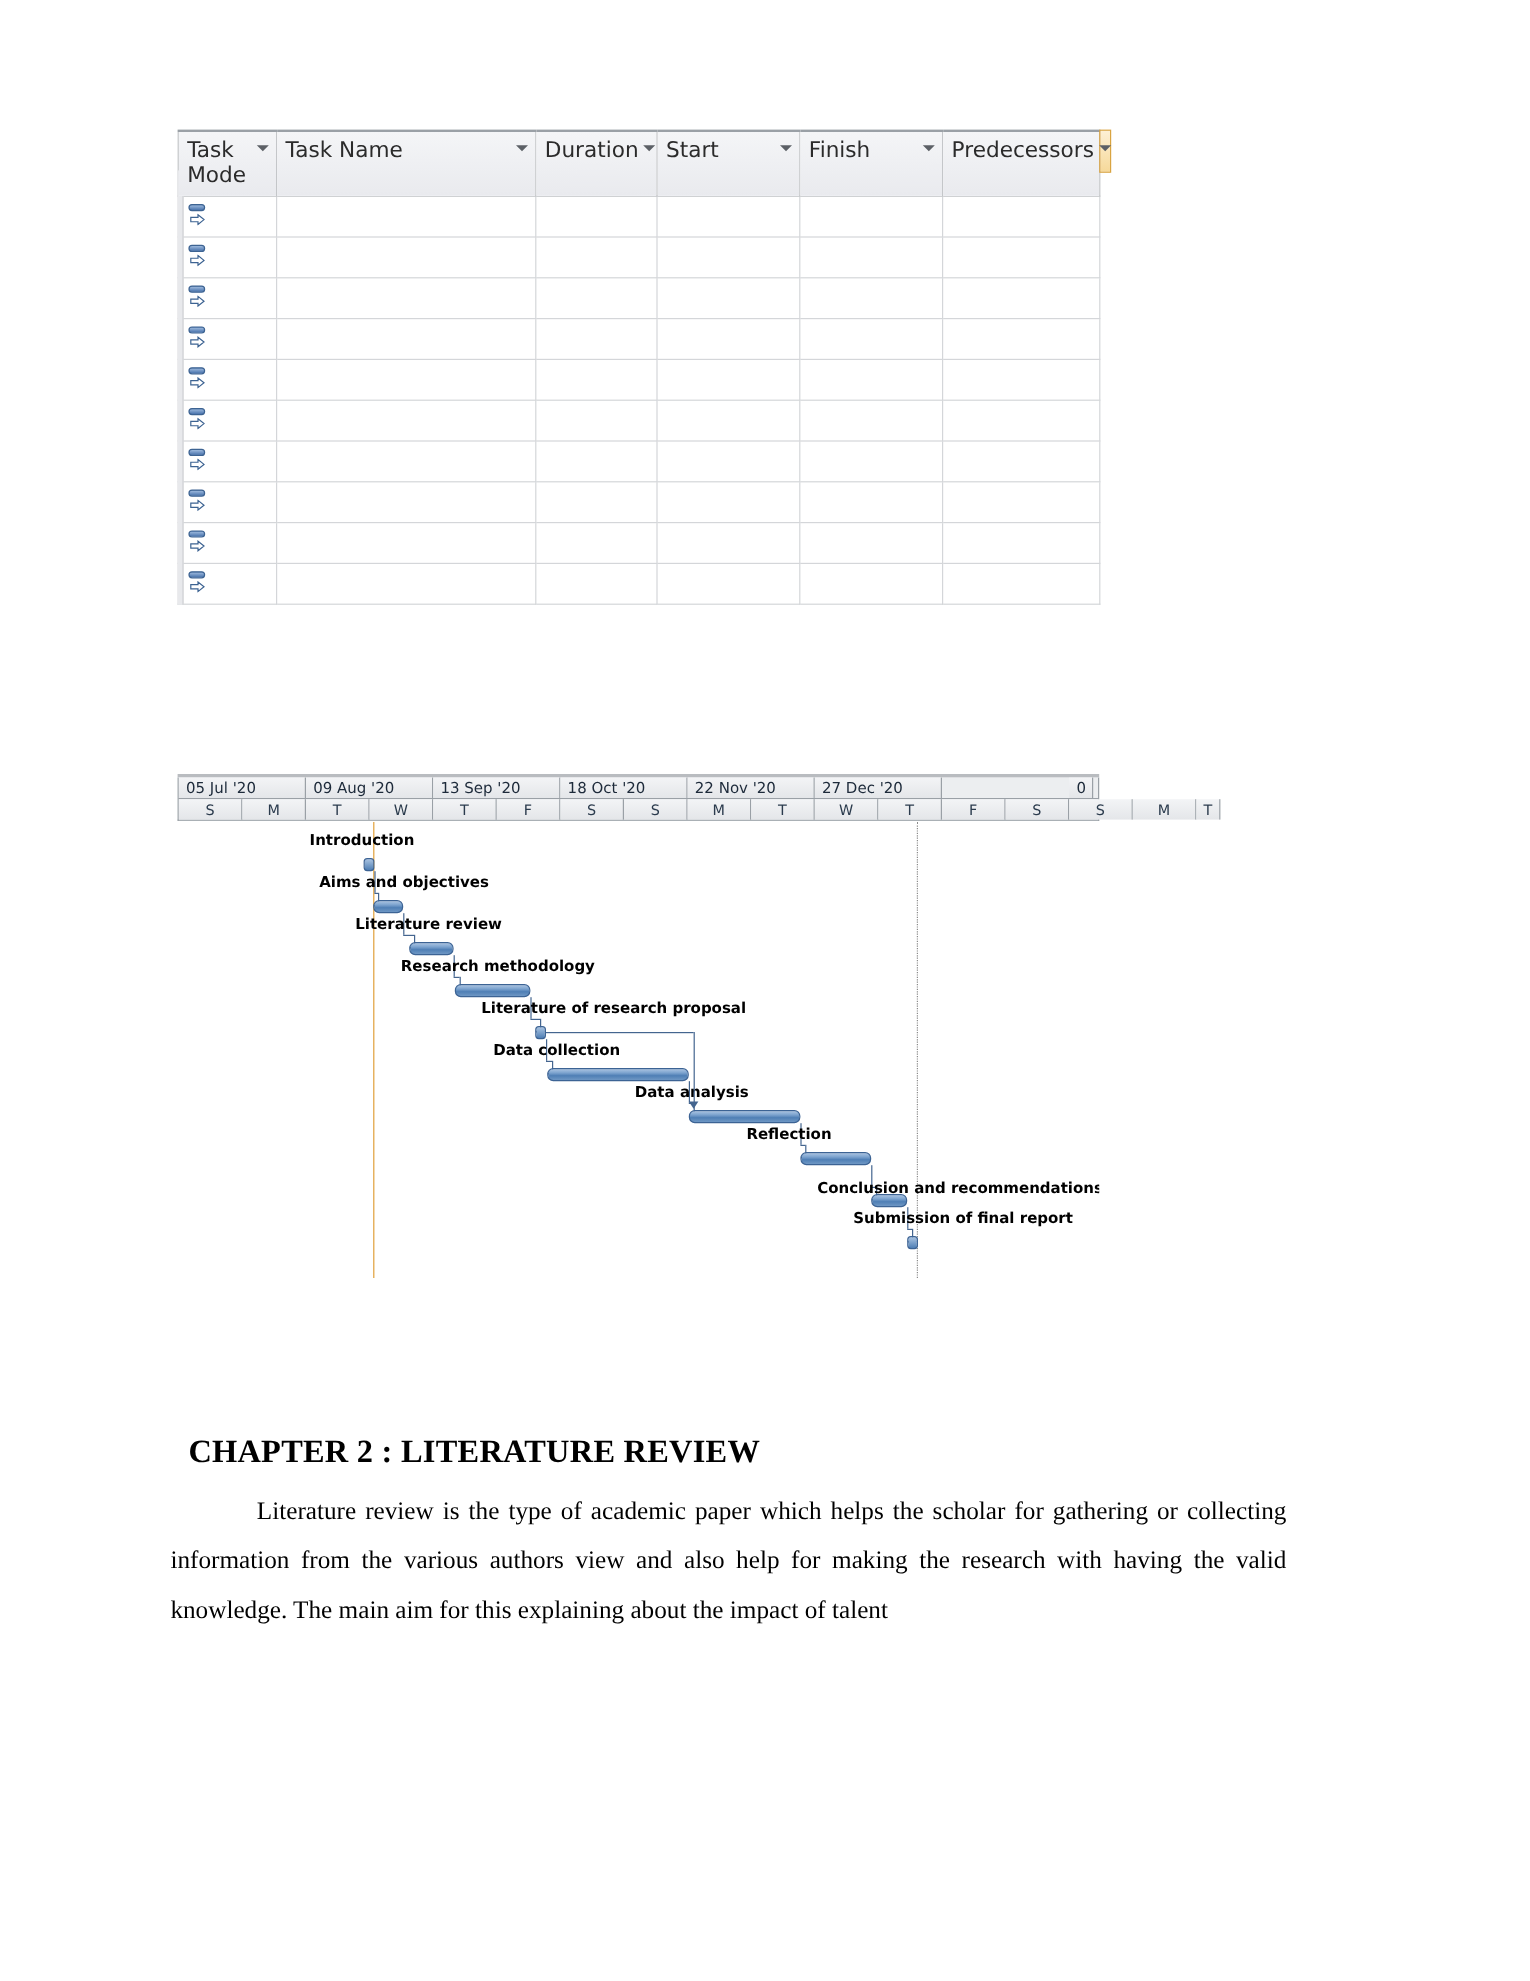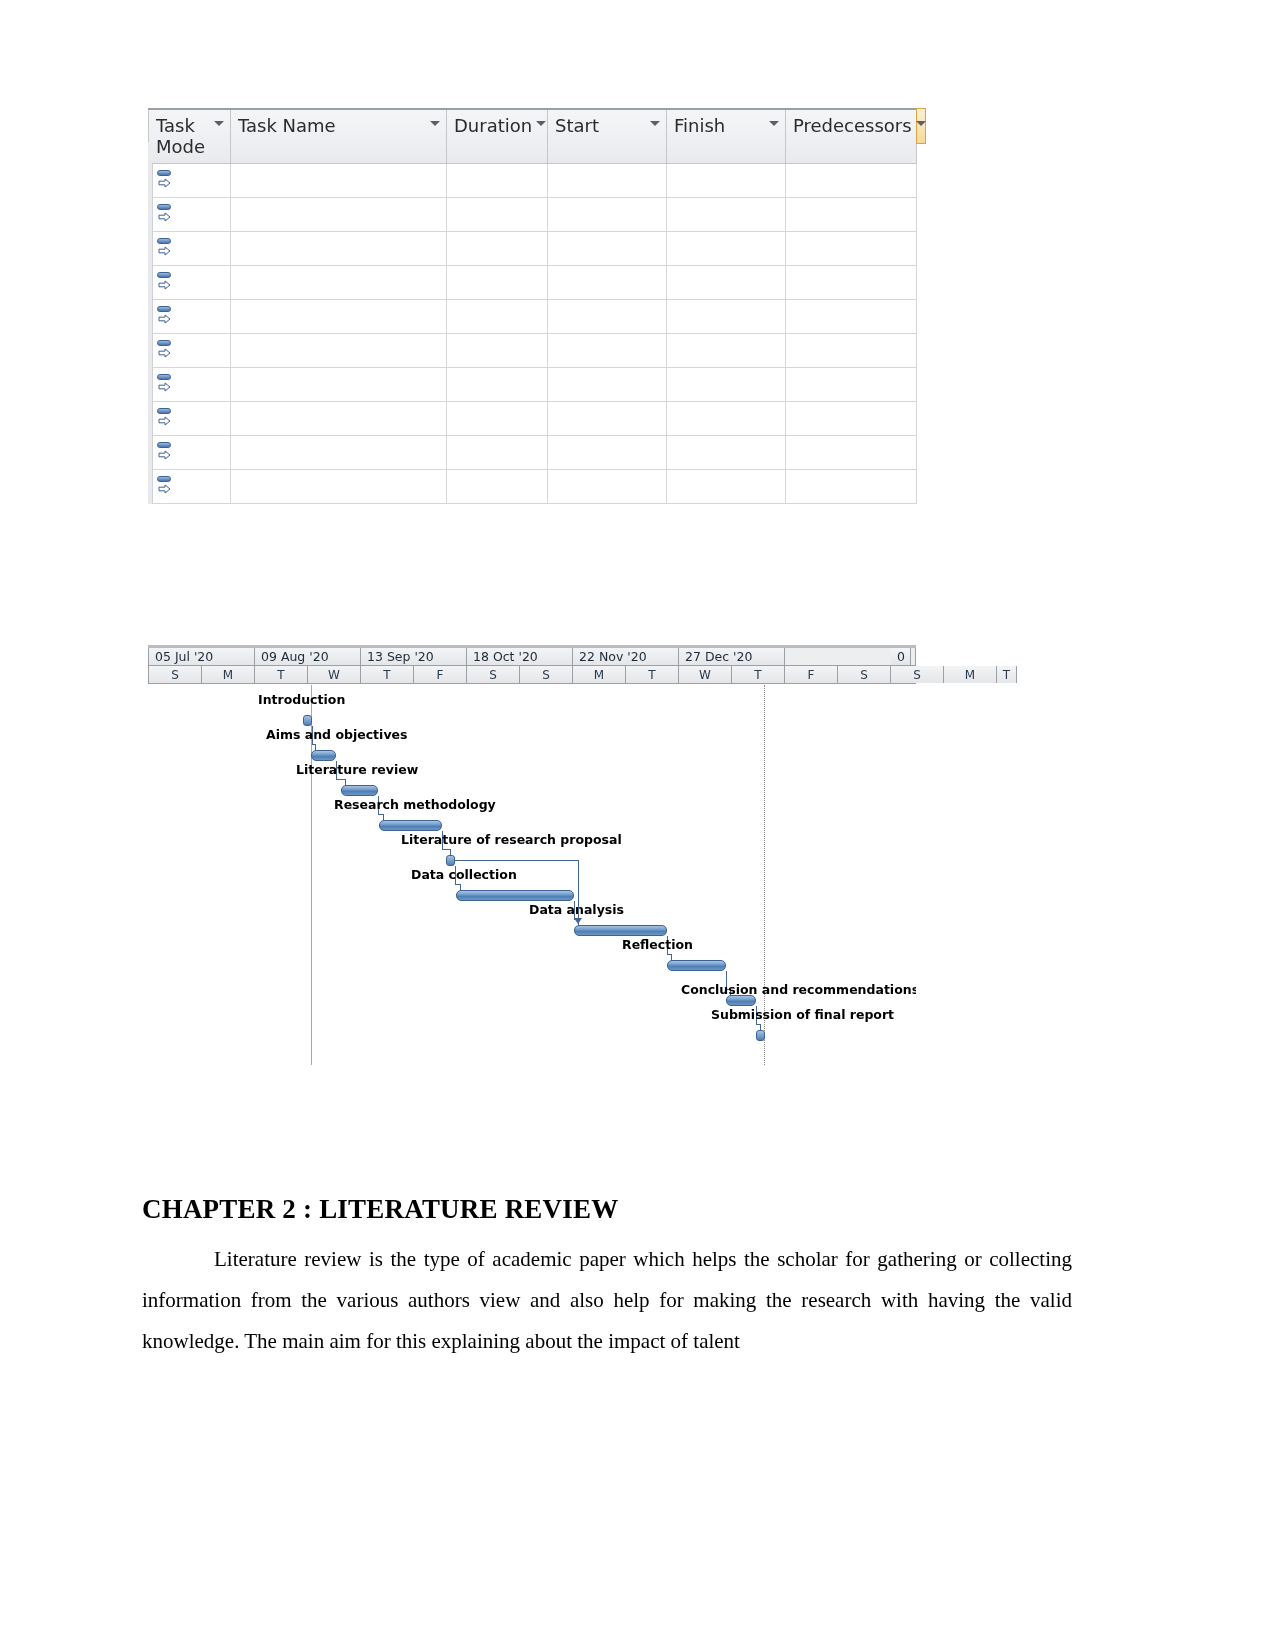--- a/index.html
+++ b/index.html
@@ -194,21 +194,21 @@
   .doc-text {
     position: absolute;
     left: 142px;
     top: 1194px;
     width: 930px;
   }
   h1.chapter-title {
     font-family: "Liberation Serif", serif;
     font-size: 27px;
     font-weight: bold;
-    margin: 0 0 14px 0;
+    margin: 0 0 14px 15px;
     color: #000;
     letter-spacing: 0.2px;
   }
   p.body-par {
     font-family: "Liberation Serif", serif;
     font-size: 21px;
     line-height: 1.95;
     text-align: justify;
     margin: 0;
     text-indent: 72px;

